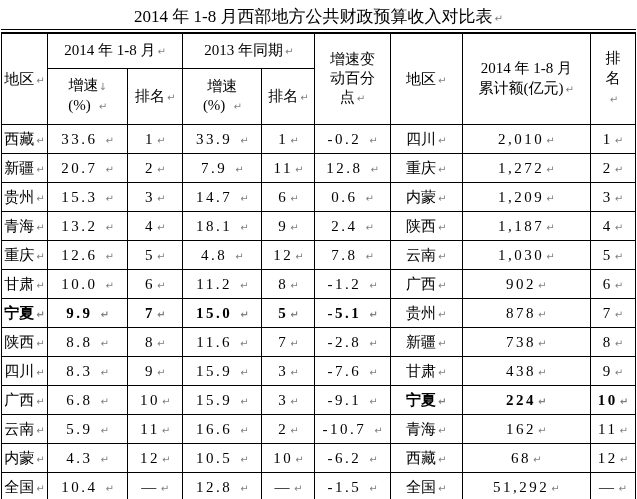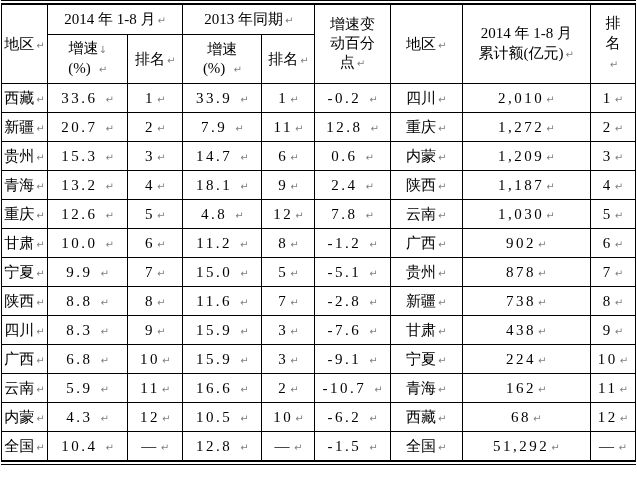--- a/index.html
+++ b/index.html
@@ -28,40 +28,43 @@
   }
   th,td {
     border:1px solid #000; text-align:center; vertical-align:middle;
     font-size:15px; font-weight:normal; padding:0; overflow:hidden;
   }
   thead tr.h1 th { height:28px; }
   thead tr.h2 th { height:46px; }
   tbody td { height:28px; }
 
   .hline { display:block; line-height:19px; }
-  .narrow-chg  { width:50px;  margin:4px auto; line-height:19px; }
+  .narrow-chg  { width:50px;  margin:16px auto; line-height:19px; }
   .narrow-amt  { width:102px; margin:17px auto; line-height:20px; }
   .narrow-rank { width:24px;  margin:8px auto; line-height:20px; }
 
   .num { letter-spacing:2.5px; }
-  .bold { font-weight:normal; }
+  .bold { font-weight:bold; }
 
   
   .pm {
     color:#808080; font-size:10px; letter-spacing:0;
     font-family:"DejaVu Sans",sans-serif; margin-left:2px;
   }
   .pm.gap { margin-left:8px; }
   .lb { color:#808080; font-size:10px; font-family:"DejaVu Sans",sans-serif; }
 </style>
 </head>
 <body>
 
 <div class="page">
 
+  <div class="doc-title">
+    <span>2014 年 1-8 月西部地方公共财政预算收入对比表</span><span class="pm">↵</span>
+  </div>
 
   <div class="tblwrap">
     <table>
       <colgroup>
         <col style="width:46px">
           <col style="width:80px">
           <col style="width:55px">
         <col style="width:79px">
           <col style="width:53px">
           <col style="width:75px">

